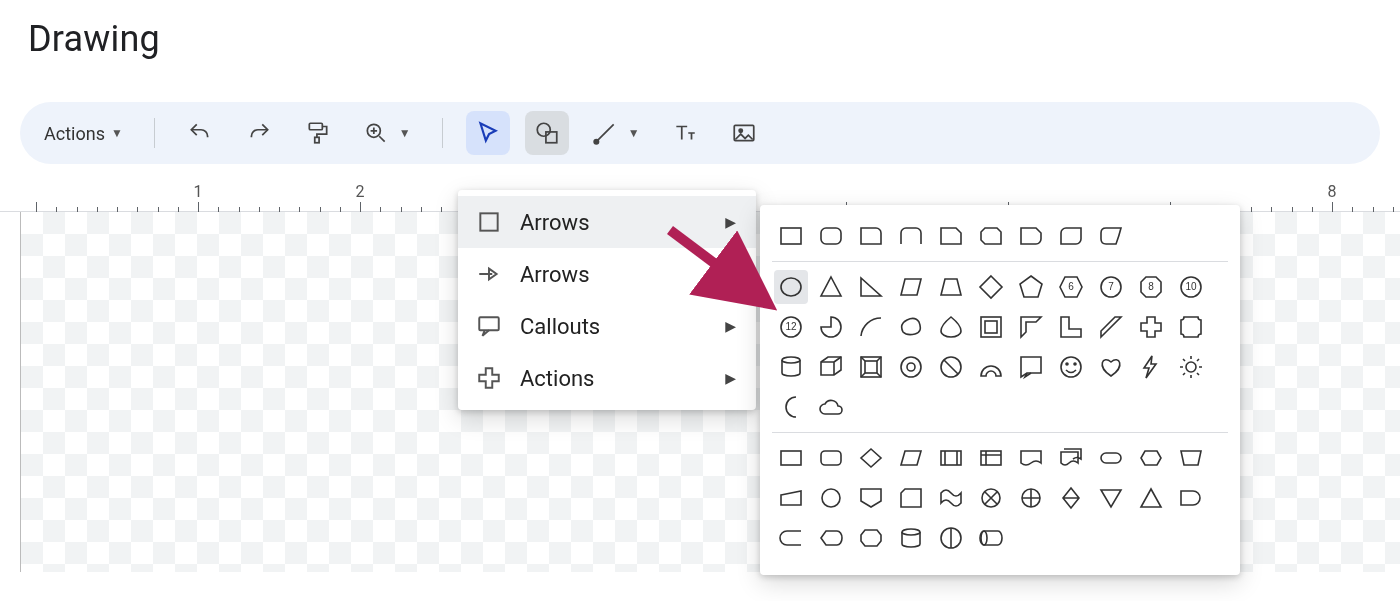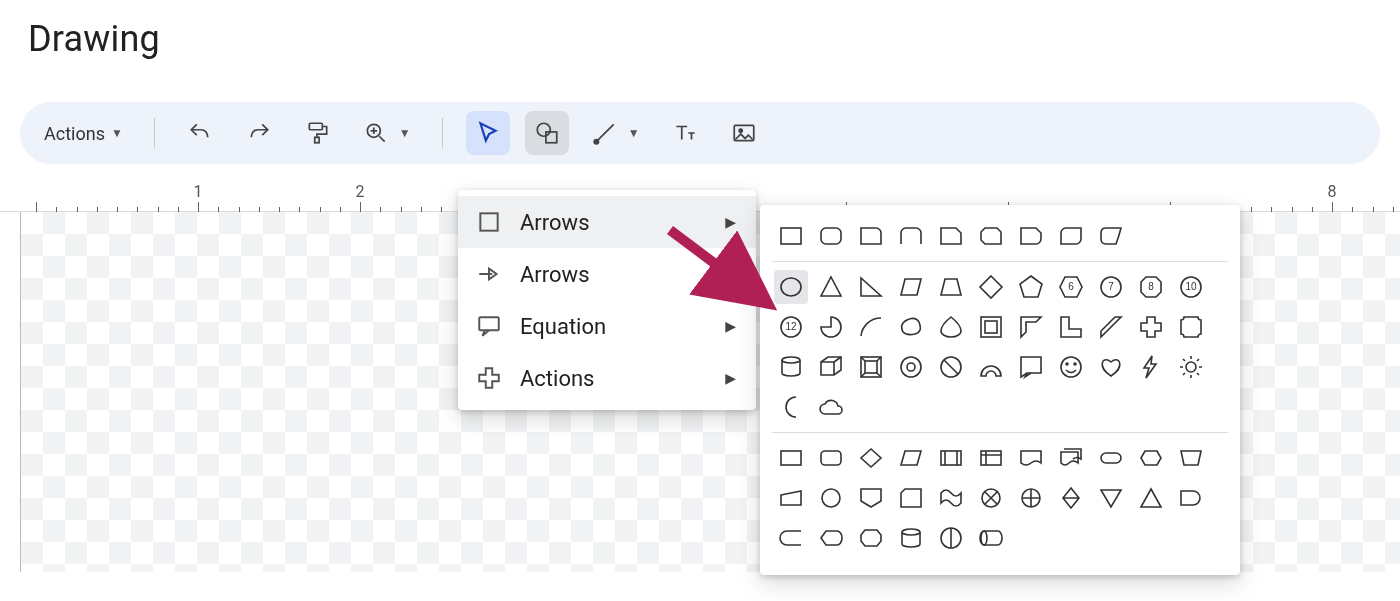--- a/index.html
+++ b/index.html
@@ -231,21 +231,21 @@
         <path d="M3 12h12M12 7l7 5-7 5z"></path>
       </svg>
     <span>Arrows</span>
     <span class="mi-chevron">▶</span>
   </div>
   <div class="menu-item">
     <svg viewBox="0 0 24 24">
         <rect x="3" y="4" width="18" height="12" rx="1"></rect>
         <path d="M8 16l-2 5 6-5"></path>
       </svg>
-    <span>Equation</span>
+    <span>Callouts</span>
     <span class="mi-chevron">▶</span>
   </div>
   <div class="menu-item">
     <svg viewBox="0 0 24 24">
         <path d="M9 3h6v6h6v6h-6v6h-6v-6H3v-6h6z"></path>
       </svg>
     <span>Actions</span>
     <span class="mi-chevron">▶</span>
   </div>
 </div>

